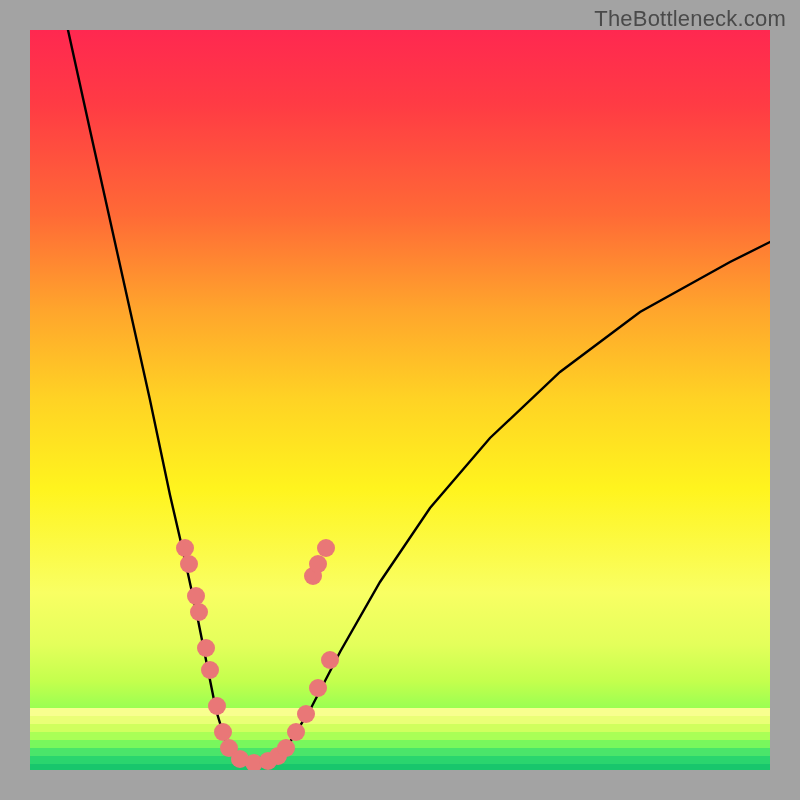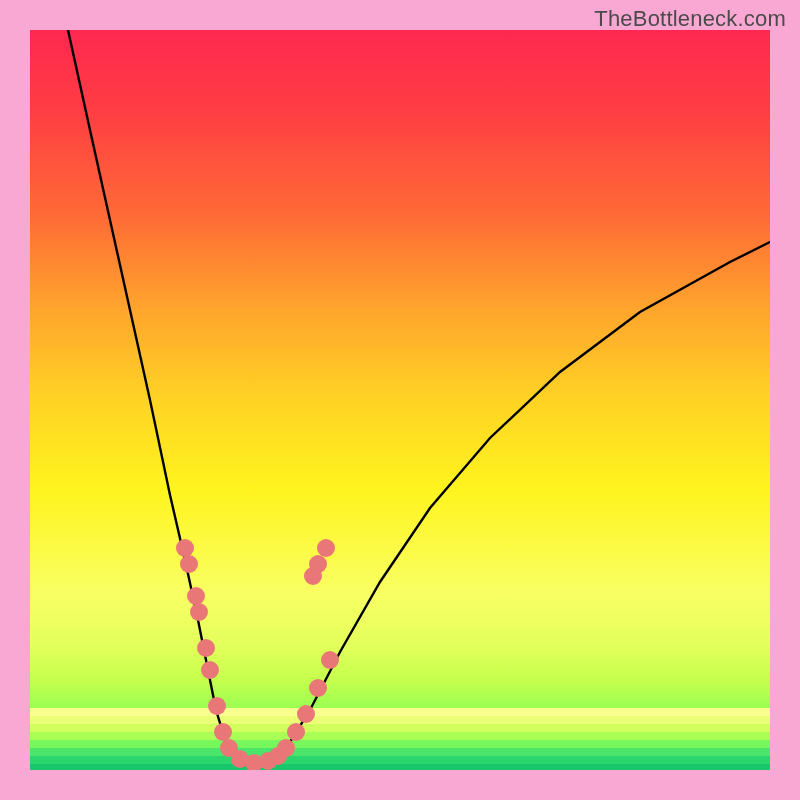--- a/index.html
+++ b/index.html
@@ -8,21 +8,21 @@
     width: 800px;
     height: 800px;
     overflow: hidden;
     background: #000;
     font-family: Arial, Helvetica, sans-serif;
   }
   .frame {
     position: relative;
     width: 800px;
     height: 800px;
-    background: #f9a8d4;
+    background: #a3a3a3;
   }
   .plot-area {
     position: absolute;
     left: 30px;
     top: 30px;
     width: 740px;
     height: 740px;
     background: linear-gradient(
       to bottom,
       #ff2850 0%,

